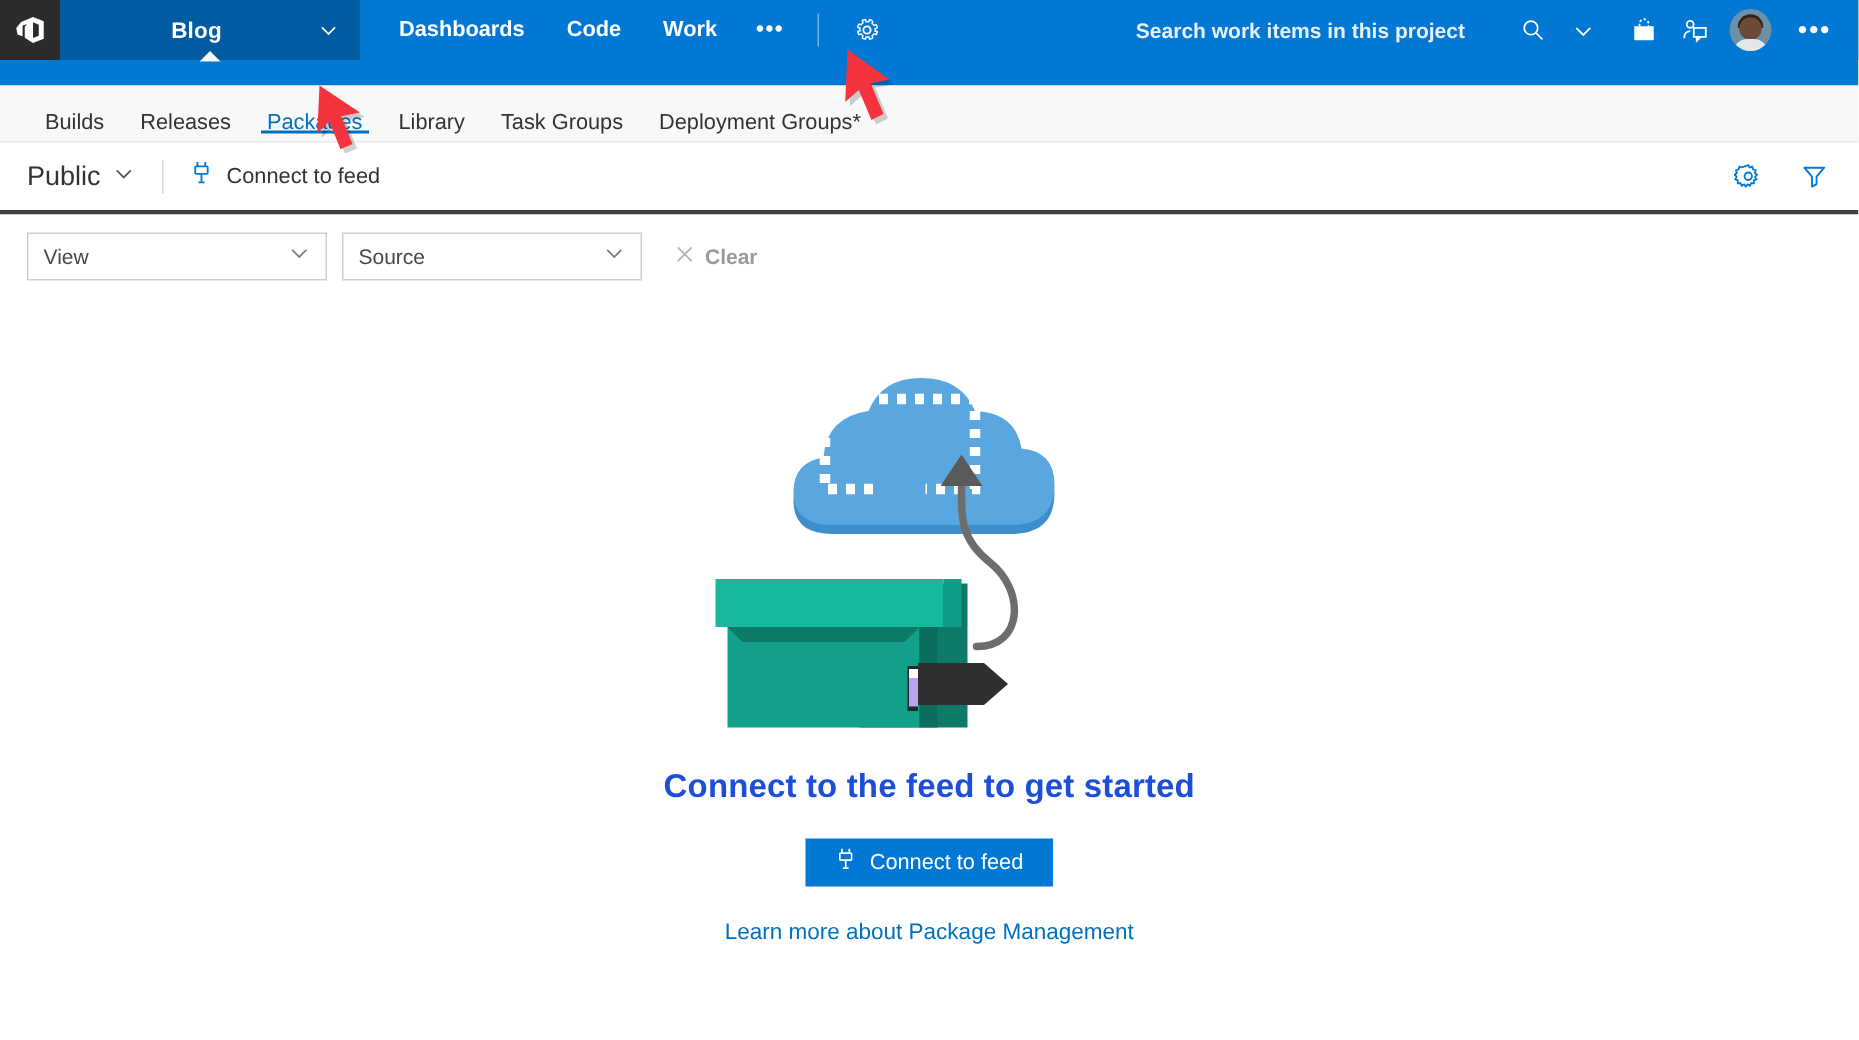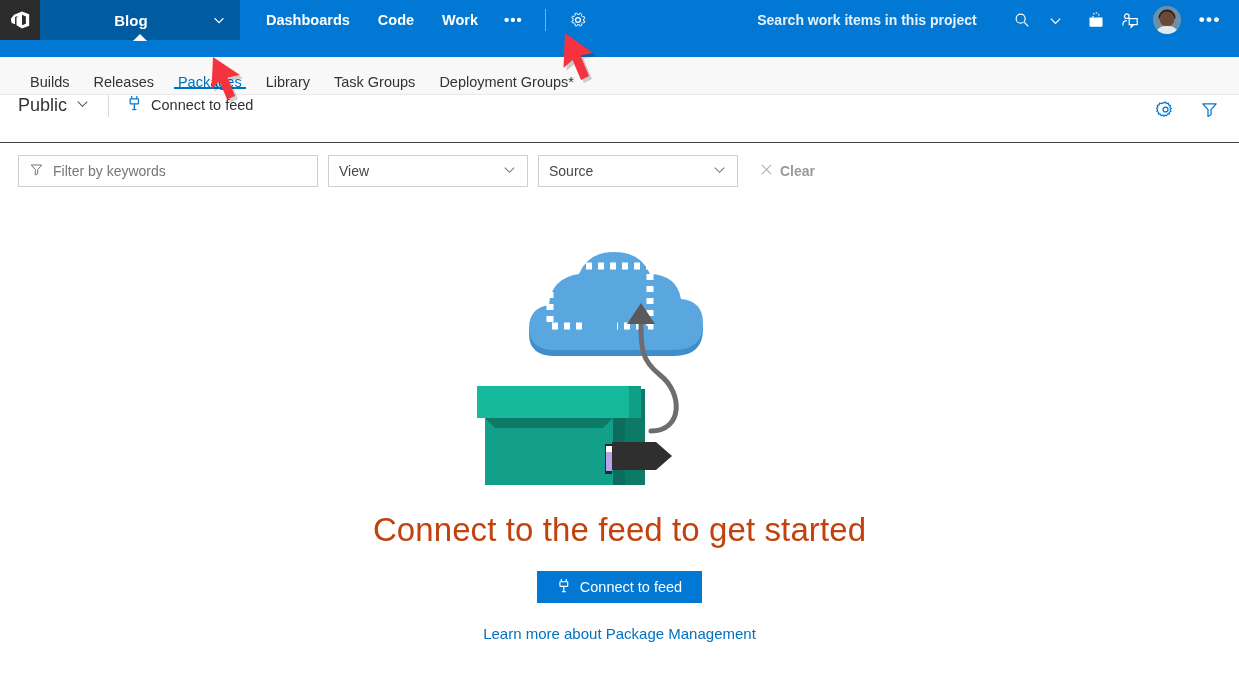--- a/index.html
+++ b/index.html
@@ -183,24 +183,24 @@
     position: absolute;
     left: 8px; right: 8px; bottom: 0;
     height: 2px;
     background: #0071c1;
   }
 
   
   .feedbar {
     height: 48px;
     display: flex;
-    align-items: flex-start;
+    align-items: center;
     padding: 0 16px 0 18px;
     background: #ffffff;
-    border-bottom: 1px solid #404040;
+    border-bottom: 3px solid #404040;
   }
   .feed-name {
     font-size: 18px;
     color: #333333;
     display: flex; align-items: center; gap: 8px;
     cursor: pointer;
   }
   .feedbar .vsep {
     width: 1px; height: 22px;
     background: #d9d9d9;
@@ -251,23 +251,23 @@
   }
 
   
   .empty {
     display: flex; flex-direction: column;
     align-items: center;
     padding-top: 26px;
   }
   .illus { width: 330px; height: 260px; }
   .empty-title {
-    font-size: 33px;
-    color: #c2410c;
-    font-weight: 400;
+    font-size: 22px;
+    color: #1d4ed8;
+    font-weight: 700;
     margin-top: 26px;
     letter-spacing: .1px;
   }
   .primary-btn {
     margin-top: 22px;
     height: 32px;
     background: #0078d4;
     color: #ffffff;
     border: none;
     font-size: 14.5px;
@@ -411,28 +411,20 @@
     </div>
     <div class="tb-ico">
       <svg width="19" height="19" viewBox="0 0 20 20">
         <path d="M3 4 h14 l-5.4 6.2 v5.3 l-3.2 1.8 v-7.1 z" fill="none" stroke="#0078d4" stroke-width="1.3" stroke-linejoin="round"></path>
       </svg>
     </div>
   </div>
 </div>
 
 <div class="filterrow">
-  <div class="kwbox">
-    <span>
-      <svg width="15" height="15" viewBox="0 0 20 20">
-        <path d="M3 4 h14 l-5.4 6.2 v5.3 l-3.2 1.8 v-7.1 z" fill="none" stroke="#6b6b6b" stroke-width="1.25" stroke-linejoin="round"></path>
-      </svg>
-    </span>
-    <span class="ph">Filter by keywords</span>
-  </div>
 
   <div class="selbox">
     <span class="lbl">View</span>
     <span>
       <svg width="15" height="15" viewBox="0 0 16 16">
           <path d="M3 6 L8 11 L13 6" fill="none" stroke="#7a7a7a" stroke-width="1.2"></path>
         </svg>
     </span>
   </div>
 

